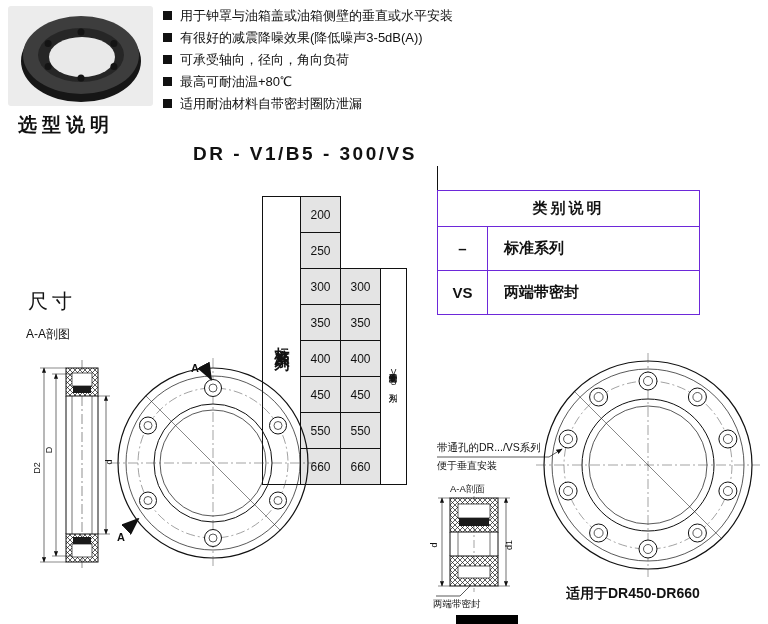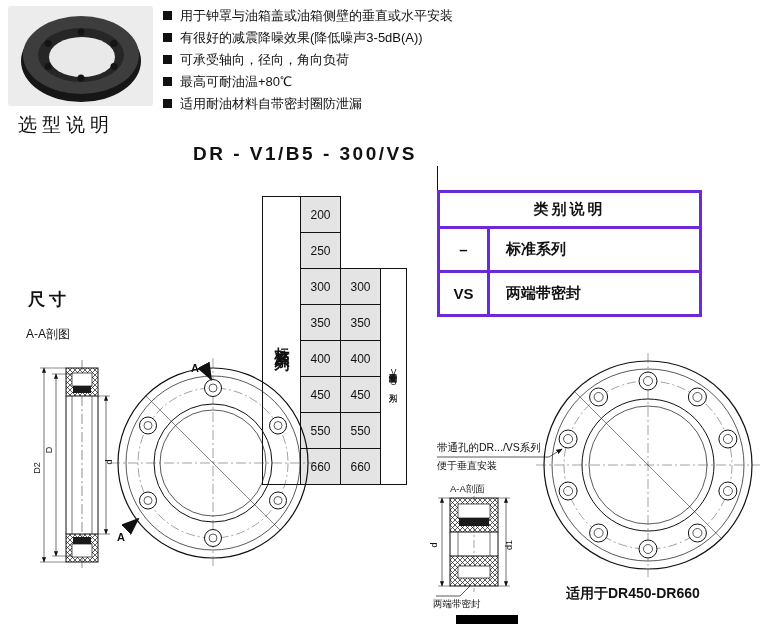--- a/index.html
+++ b/index.html
@@ -2,36 +2,36 @@
 <html><head>
 <meta charset="utf-8">
 <style>
   *{margin:0;padding:0;box-sizing:border-box}
   html,body{width:768px;height:624px}
   body{position:relative;background:#fff;font-family:"Liberation Sans",sans-serif;color:#111;overflow:hidden}
   .abs{position:absolute}
   .bullets{left:163px;top:8px;width:600px}
   .bullet{display:flex;align-items:flex-start;margin-bottom:7px;font-size:13px;font-weight:400;line-height:15px}
   .sq{width:9px;height:9px;background:#111;margin:3px 8px 0 0;flex:0 0 9px}
-  .h-selection{left:18px;top:112px;font-size:19px;font-weight:400;letter-spacing:5px}
+  .h-selection{left:18px;top:112px;font-size:19px;font-weight:700;letter-spacing:5px}
   .code{left:193px;top:143px;font-size:19px;font-weight:700;letter-spacing:2.5px}
   .vline{left:437px;top:166px;width:1px;height:24px;background:#111}
   table{border-collapse:collapse}
   .series{left:262px;top:196px}
   .series td{border:1px solid #111;text-align:center;font-size:12px;vertical-align:middle;padding:0}
   .series td.num{width:40px;height:36px;background:#e4e4e4}
   .series td.rot{width:38px;writing-mode:vertical-rl;text-orientation:upright;font-weight:700;font-size:15px;letter-spacing:3px;background:#fff;padding:4px 0}
   .series td.blank{border:none;background:transparent}
   .series td.note{width:26px;writing-mode:vertical-rl;text-orientation:upright;font-size:8.5px;padding:2px 0}
   .cat{left:437px;top:190px}
-  .cat td{border:3px solid #6d28d9;font-size:15px;font-weight:700;vertical-align:middle}
+  .cat td{border:1px solid #6d28d9;font-size:15px;font-weight:700;vertical-align:middle}
   .cat td.hdr{height:36px;text-align:center;letter-spacing:3px}
   .cat td.c{width:50px;height:44px;text-align:center}
   .cat td.d{width:212px;padding-left:16px}
-  .h-dim{left:28px;top:288px;font-size:17px;font-weight:700;letter-spacing:4px}
+  .h-dim{left:28px;top:288px;font-size:20px;font-weight:400;letter-spacing:4px}
   .h-aa{left:26px;top:326px;font-size:12px}
   .note1{left:437px;top:441px;font-size:10.5px}
   .note2{left:437px;top:459px;font-size:10px}
   .detail-title{left:449px;top:483px;font-size:9.5px;background:#fff;padding:0 1px}
   .seal-note{left:433px;top:598px;font-size:9.5px}
   .applies{left:566px;top:585px;font-size:14px;font-weight:700}
   .artifact{left:456px;top:615px;width:62px;height:9px;background:#000}
   svg.draw{left:0;top:350px}
   svg text{font-family:"Liberation Sans",sans-serif;fill:#111}
   .photo{left:8px;top:6px}

